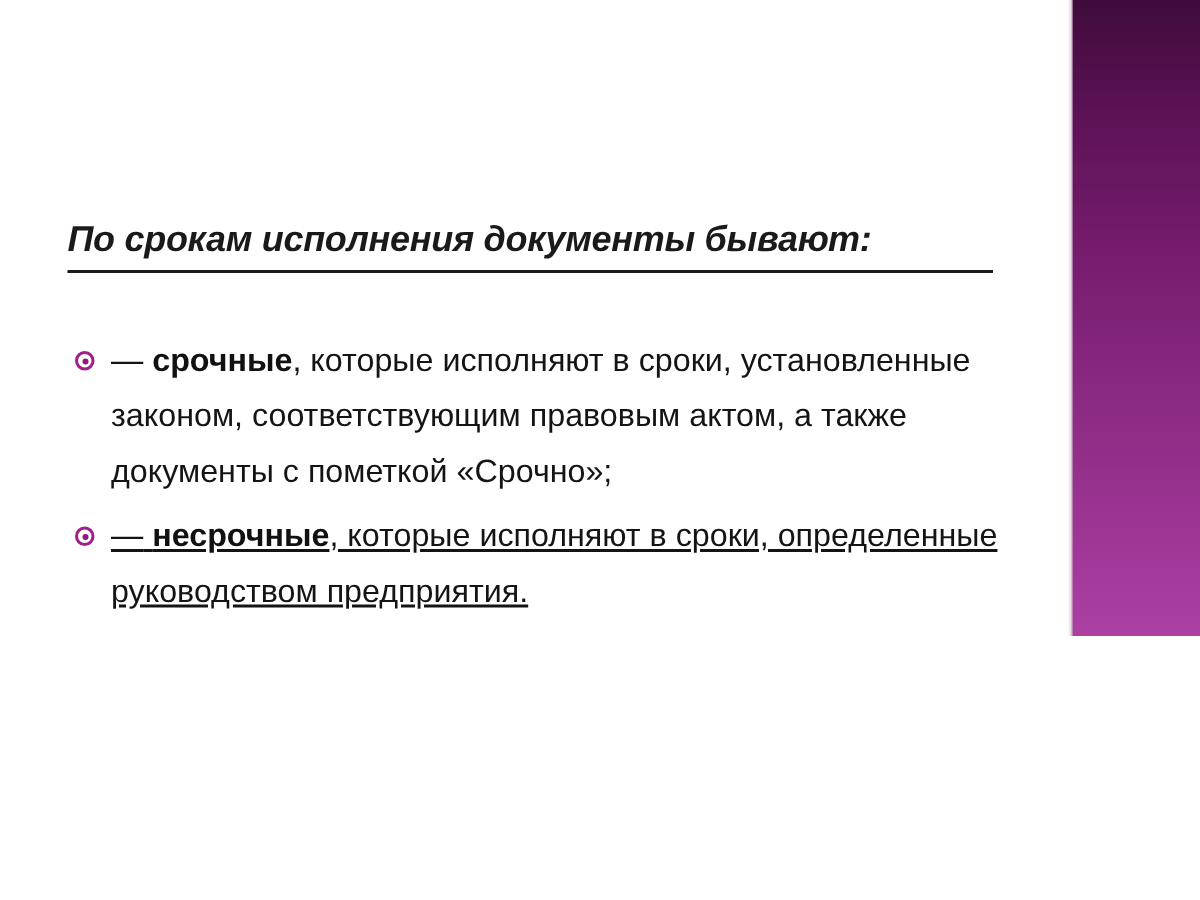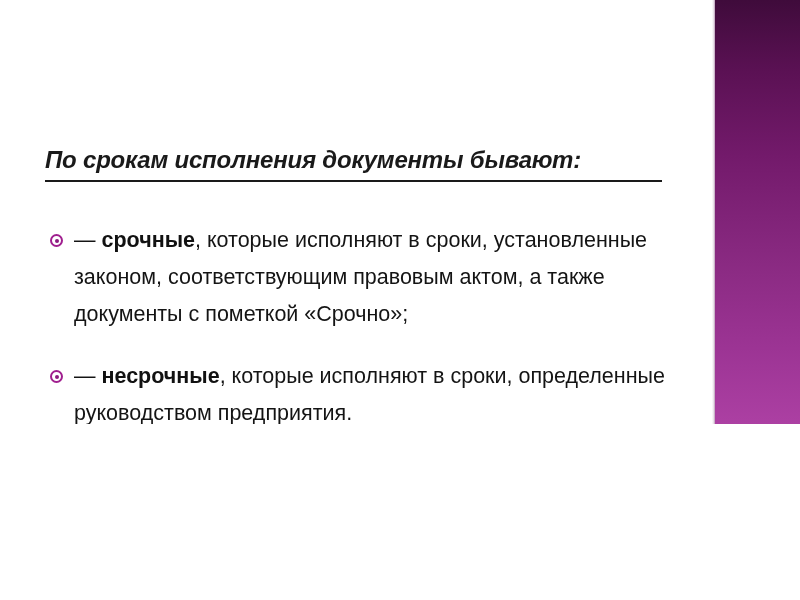--- a/index.html
+++ b/index.html
@@ -77,27 +77,28 @@
   
   #body-list {
     position: absolute;
     left: 48px;
     top: 222px;
     width: 625px;
   }
   .bullet-item {
     position: relative;
     padding-left: 26px;
-    margin-bottom: 25px;
+    margin-bottom: 6px;
     font-size: 21.5px;
     line-height: 37px;
     color: #141414;
   }
   .bullet-item:last-child {
     margin-bottom: 0;
+    text-decoration: underline;
   }
   .bullet-marker {
     position: absolute;
     left: 2px;
     top: 12px;
     width: 13px;
     height: 13px;
     border-radius: 50%;
     border: 2px solid #a01f8f;
     box-sizing: border-box;

